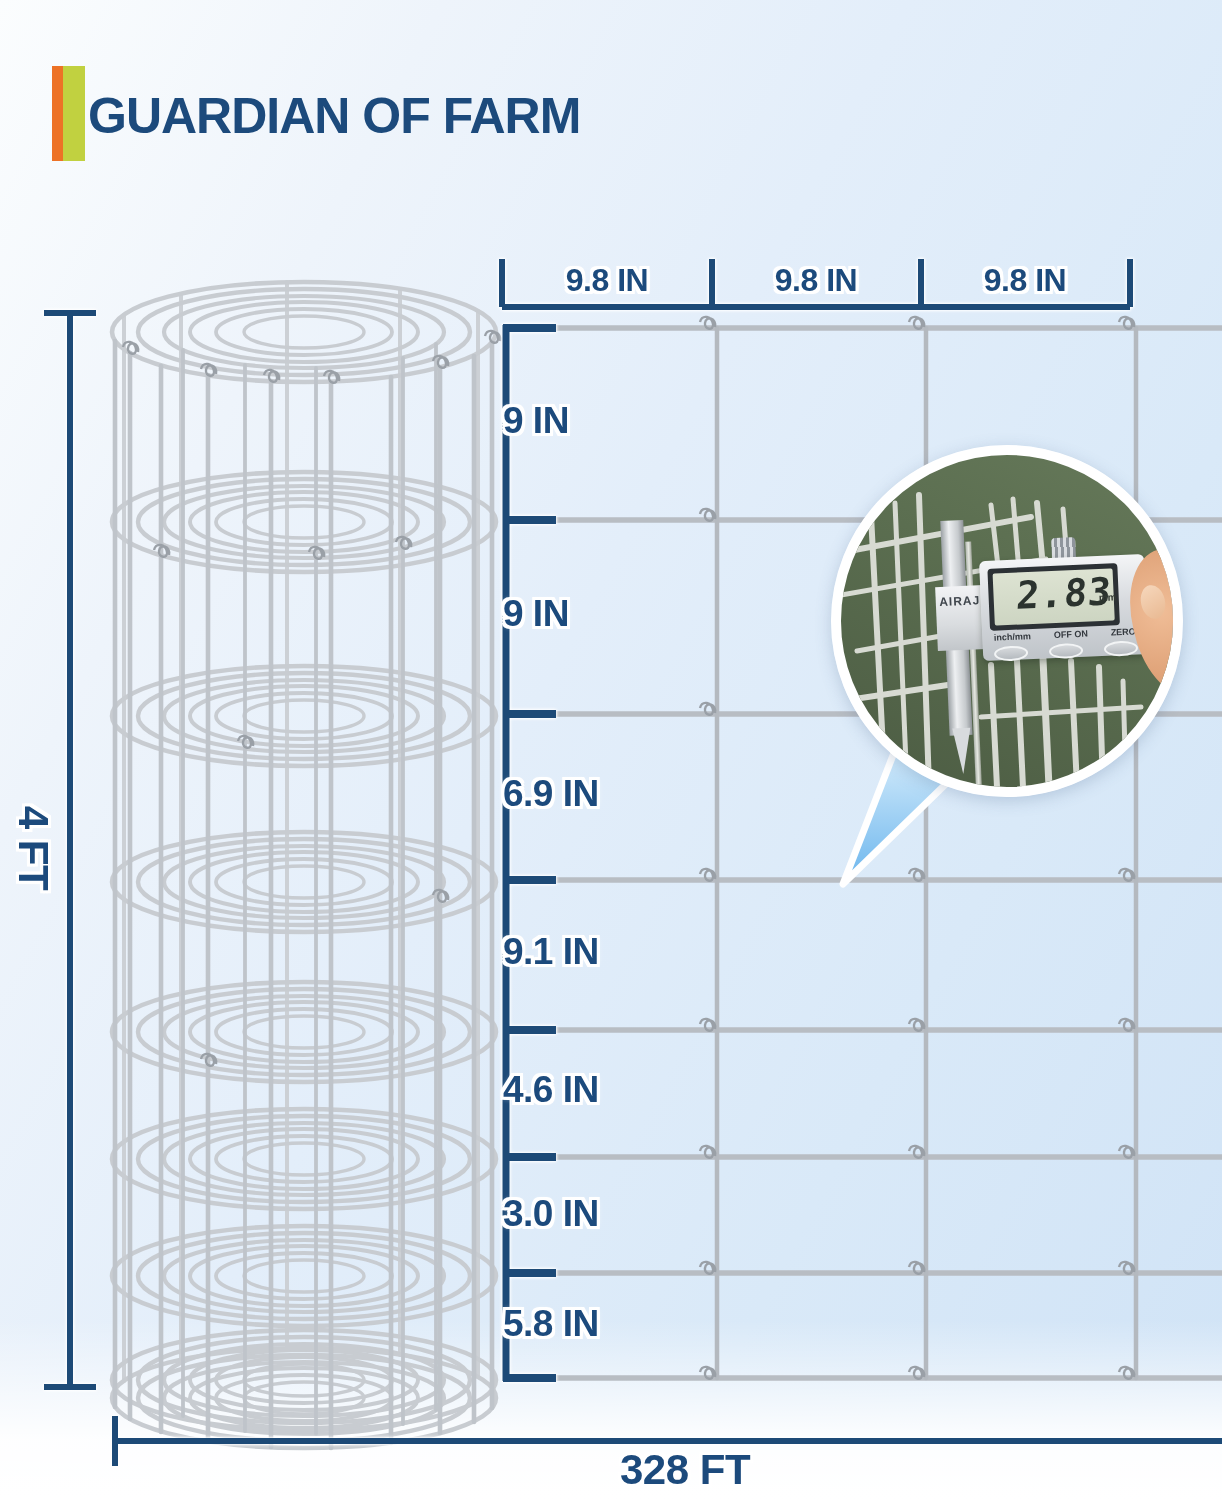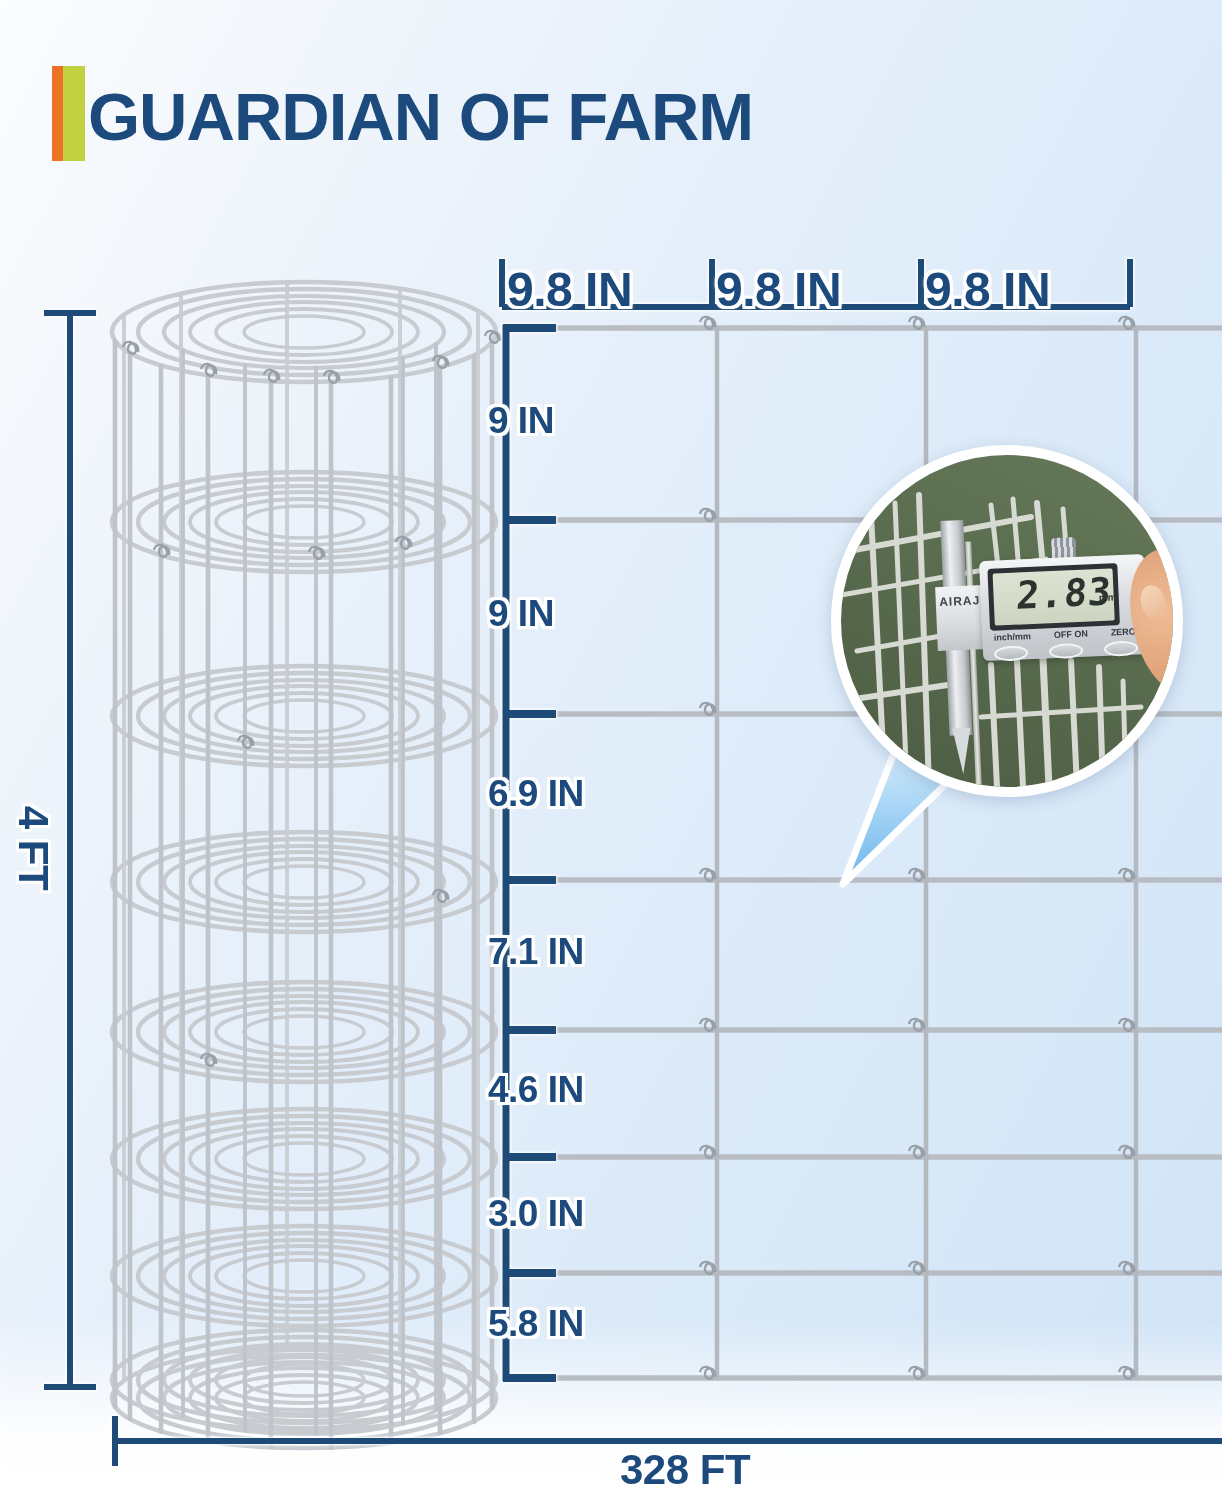--- a/index.html
+++ b/index.html
@@ -8,27 +8,27 @@
     font-family:"Liberation Sans",sans-serif;
     background:
       linear-gradient(180deg, rgba(255,255,255,0) 0%, rgba(255,255,255,0) 88%, rgba(255,255,255,.95) 96%, #ffffff 100%),
       linear-gradient(118deg, #fbfdfe 0%, #eef4fb 22%, #e3eefa 45%, #d9e9f8 72%, #d0e3f6 100%);
   }
   
   .accent-bar{position:absolute;left:52px;top:66px;width:33px;height:95px;display:flex;}
   .accent-orange{width:11px;height:100%;}
   .accent-lime{width:22px;height:100%;}
   .title{position:absolute;left:88px;top:72px;margin:0;color:#1c4a7c;font-weight:bold;
-         font-size:67px;line-height:89px;letter-spacing:-1px;white-space:nowrap;}
+         font-size:50px;line-height:89px;letter-spacing:-1px;white-space:nowrap;}
   
   .lbl{position:absolute;color:#1c4a7c;font-weight:bold;letter-spacing:-.5px;
        text-shadow:-3px -3px 0 #fff,3px -3px 0 #fff,-3px 3px 0 #fff,3px 3px 0 #fff,
                    0 -3px 0 #fff,0 3px 0 #fff,-3px 0 0 #fff,3px 0 0 #fff,0 0 6px #fff;}
-  .lbl-col{top:262px;width:200px;font-size:48px;}
-  .lbl-row{left:488px;font-size:37px;}
+  .lbl-col{top:262px;width:200px;text-align:center;font-size:32px;}
+  .lbl-row{left:503px;font-size:37px;}
   .lbl-height{left:-15px;top:824px;width:96px;text-align:center;font-size:42px;transform:rotate(90deg);}
   .lbl-length{left:620px;top:1446px;width:350px;text-align:left;font-size:42px;}
   .scene{position:absolute;left:0;top:0;}
   .navy-halo{filter:drop-shadow(0 0 1.5px #ffffff) drop-shadow(0 0 1.5px #ffffff);}
   
   .inset{position:absolute;left:831px;top:445px;width:352px;height:352px;border-radius:50%;
          border:10px solid #ffffff;box-sizing:border-box;overflow:hidden;
          background:linear-gradient(205deg,#66795a 0%,#5b6e50 40%,#4c5c43 100%);
          box-shadow:0 4px 16px rgba(70,100,140,.25);}
   .inset *{position:absolute;}
@@ -226,21 +226,21 @@
     <polygon points="897,745 952,778 843,884" fill="url(#tailGrad)" stroke="#ffffff" stroke-width="7" stroke-linejoin="round"></polygon>
   </svg>
 
   <div class="lbl lbl-col" style="left:507px">9.8 IN</div>
   <div class="lbl lbl-col" style="left:716px">9.8 IN</div>
   <div class="lbl lbl-col" style="left:925px">9.8 IN</div>
 
   <div class="lbl lbl-row" style="top:400px">9 IN</div>
   <div class="lbl lbl-row" style="top:593px">9 IN</div>
   <div class="lbl lbl-row" style="top:773px">6.9 IN</div>
-  <div class="lbl lbl-row" style="top:931px">7.1 IN</div>
+  <div class="lbl lbl-row" style="top:931px">9.1 IN</div>
   <div class="lbl lbl-row" style="top:1069px">4.6 IN</div>
   <div class="lbl lbl-row" style="top:1193px">3.0 IN</div>
   <div class="lbl lbl-row" style="top:1303px">5.8 IN</div>
 
   <div class="lbl lbl-height">4 FT</div>
   <div class="lbl lbl-length">328 FT</div>
 
   <div class="inset">
     <svg class="mesh" width="332" height="332">
       <g stroke="#d7dad2" stroke-linecap="round">

